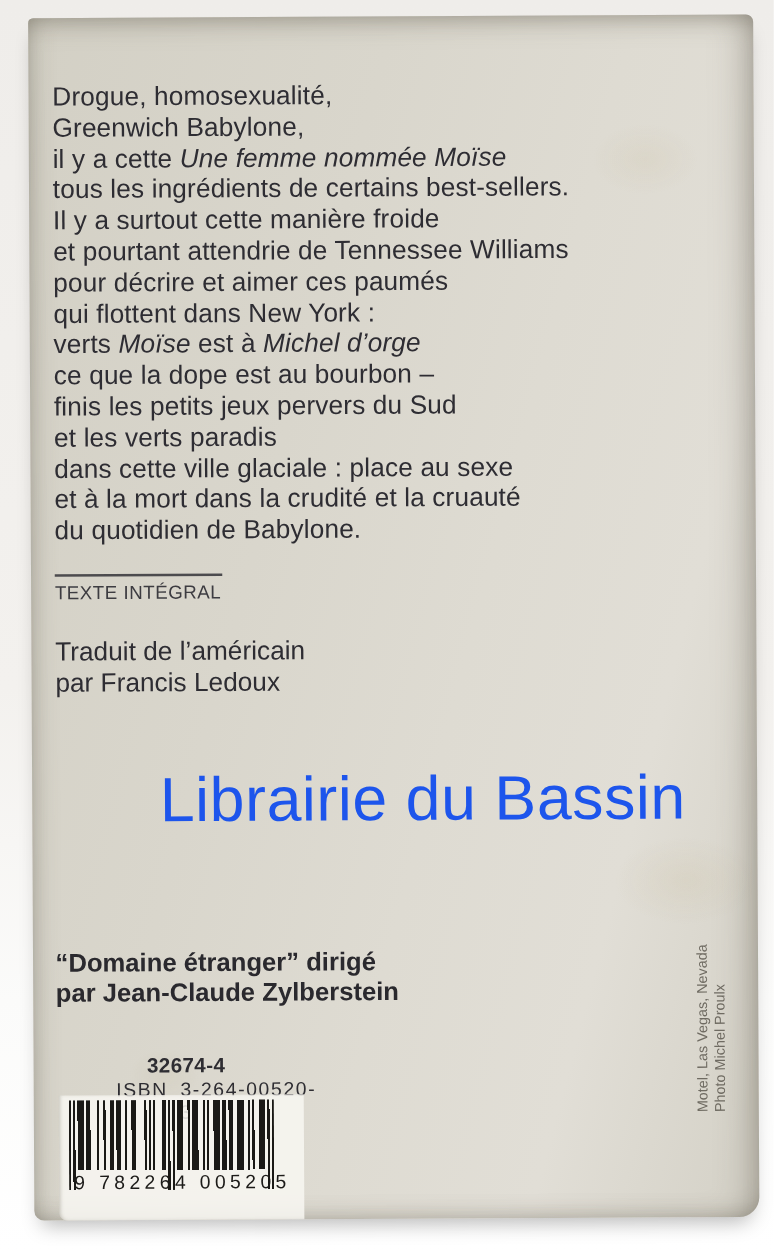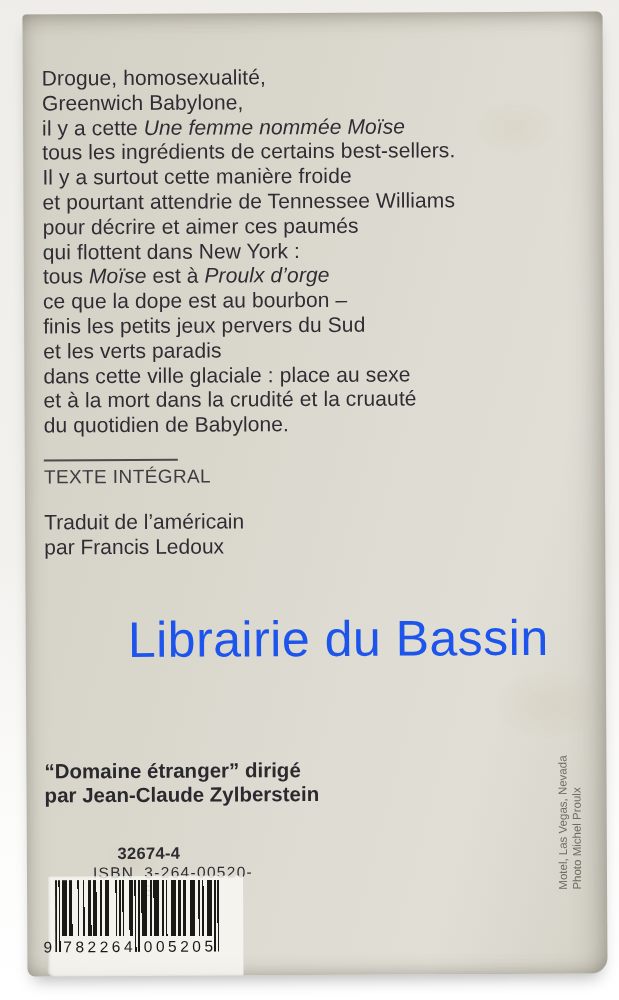--- a/index.html
+++ b/index.html
@@ -23,40 +23,40 @@
   .book::before{ 
     content:"";position:absolute;inset:0;pointer-events:none;border-radius:inherit;
     background:
       radial-gradient(60px 40px at 85% 12%, rgba(190,170,120,0.10), transparent 70%),
       radial-gradient(80px 50px at 90% 72%, rgba(190,170,120,0.12), transparent 70%),
       radial-gradient(40px 30px at 18% 88%, rgba(180,160,110,0.08), transparent 70%);
   }
   .blurb{position:absolute;left:19px;top:52px;font-size:21px;line-height:24.8px;color:var(--ink);letter-spacing:0.1px;}
   .blurb .it{font-style:italic;}
   .rule{position:absolute;left:19px;top:445px;width:134px;height:2px;background:#4c4b4e;}
-  .texte-integral{position:absolute;left:19px;top:452px;font-size:19px;letter-spacing:0.4px;color:#3d3c41;}
+  .texte-integral{position:absolute;left:19px;top:452px;font-size:15px;letter-spacing:0.4px;color:#3d3c41;}
   .translation{position:absolute;left:19px;top:495px;font-size:21px;line-height:25px;color:var(--ink);}
   .watermark{
     position:absolute;left:0;top:599px;width:100%;padding-left:45px;box-sizing:border-box;
     text-align:center;font-size:50px;line-height:54px;color:var(--blue);letter-spacing:0.5px;
   }
   .collection{position:absolute;left:18px;top:745px;font-size:20.5px;line-height:24px;font-weight:700;color:#2a292e;}
   .codes{position:absolute;left:14px;top:830px;width:216px;text-align:center;color:#2e2d32;}
   .codes .catalog{font-size:16.5px;font-weight:700;letter-spacing:0.3px;}
   .codes .isbn{font-size:15.5px;letter-spacing:1.3px;margin-top:1px;}
   .codes .isbn .lbl{margin-right:10px;margin-left:48px;}
   .sticker{
     position:absolute;left:20px;top:862px;width:196px;height:100px;
     background:rgba(248,247,242,0.85);
     box-shadow:inset 2px 0 3px -1px rgba(120,115,100,0.35);
     border-radius:0 0 0 6px;
   }
   .barcode-bars{position:absolute;left:28px;top:866px;}
   .bdigits{
-    position:absolute;left:16px;top:924px;font-size:15.5px;letter-spacing:3.5px;
+    position:absolute;left:32px;top:924px;font-size:15.5px;letter-spacing:3.5px;
     color:#1c1b19;white-space:pre;
   }
   .credit{
     position:absolute;left:459px;top:779px;width:170px;height:28px;
     transform:rotate(-90deg);
     font-size:11.5px;line-height:13.5px;color:var(--credit);
     white-space:nowrap;text-align:left;
   }
 </style>
 </head>
@@ -66,21 +66,21 @@
 
   <div class="blurb">
       <div><span>Drogue, homosexualité,</span></div>
       <div><span>Greenwich Babylone,</span></div>
       <div><span>il y a cette </span><span class="it">Une femme nommée Moïse</span></div>
       <div><span>tous les ingrédients de certains best-sellers.</span></div>
       <div><span>Il y a surtout cette manière froide</span></div>
       <div><span>et pourtant attendrie de Tennessee Williams</span></div>
       <div><span>pour décrire et aimer ces paumés</span></div>
       <div><span>qui flottent dans New York :</span></div>
-      <div><span>tous </span><span class="it">Moïse</span><span> est à </span><span class="it">Proulx d’orge</span></div>
+      <div><span>verts </span><span class="it">Moïse</span><span> est à </span><span class="it">Michel d’orge</span></div>
       <div><span>ce que la dope est au bourbon –</span></div>
       <div><span>finis les petits jeux pervers du Sud</span></div>
       <div><span>et les verts paradis</span></div>
       <div><span>dans cette ville glaciale : place au sexe</span></div>
       <div><span>et à la mort dans la crudité et la cruauté</span></div>
       <div><span>du quotidien de Babylone.</span></div>
     </div>
 
   <div class="rule"></div>
   <div class="texte-integral">TEXTE INTÉGRAL</div>

